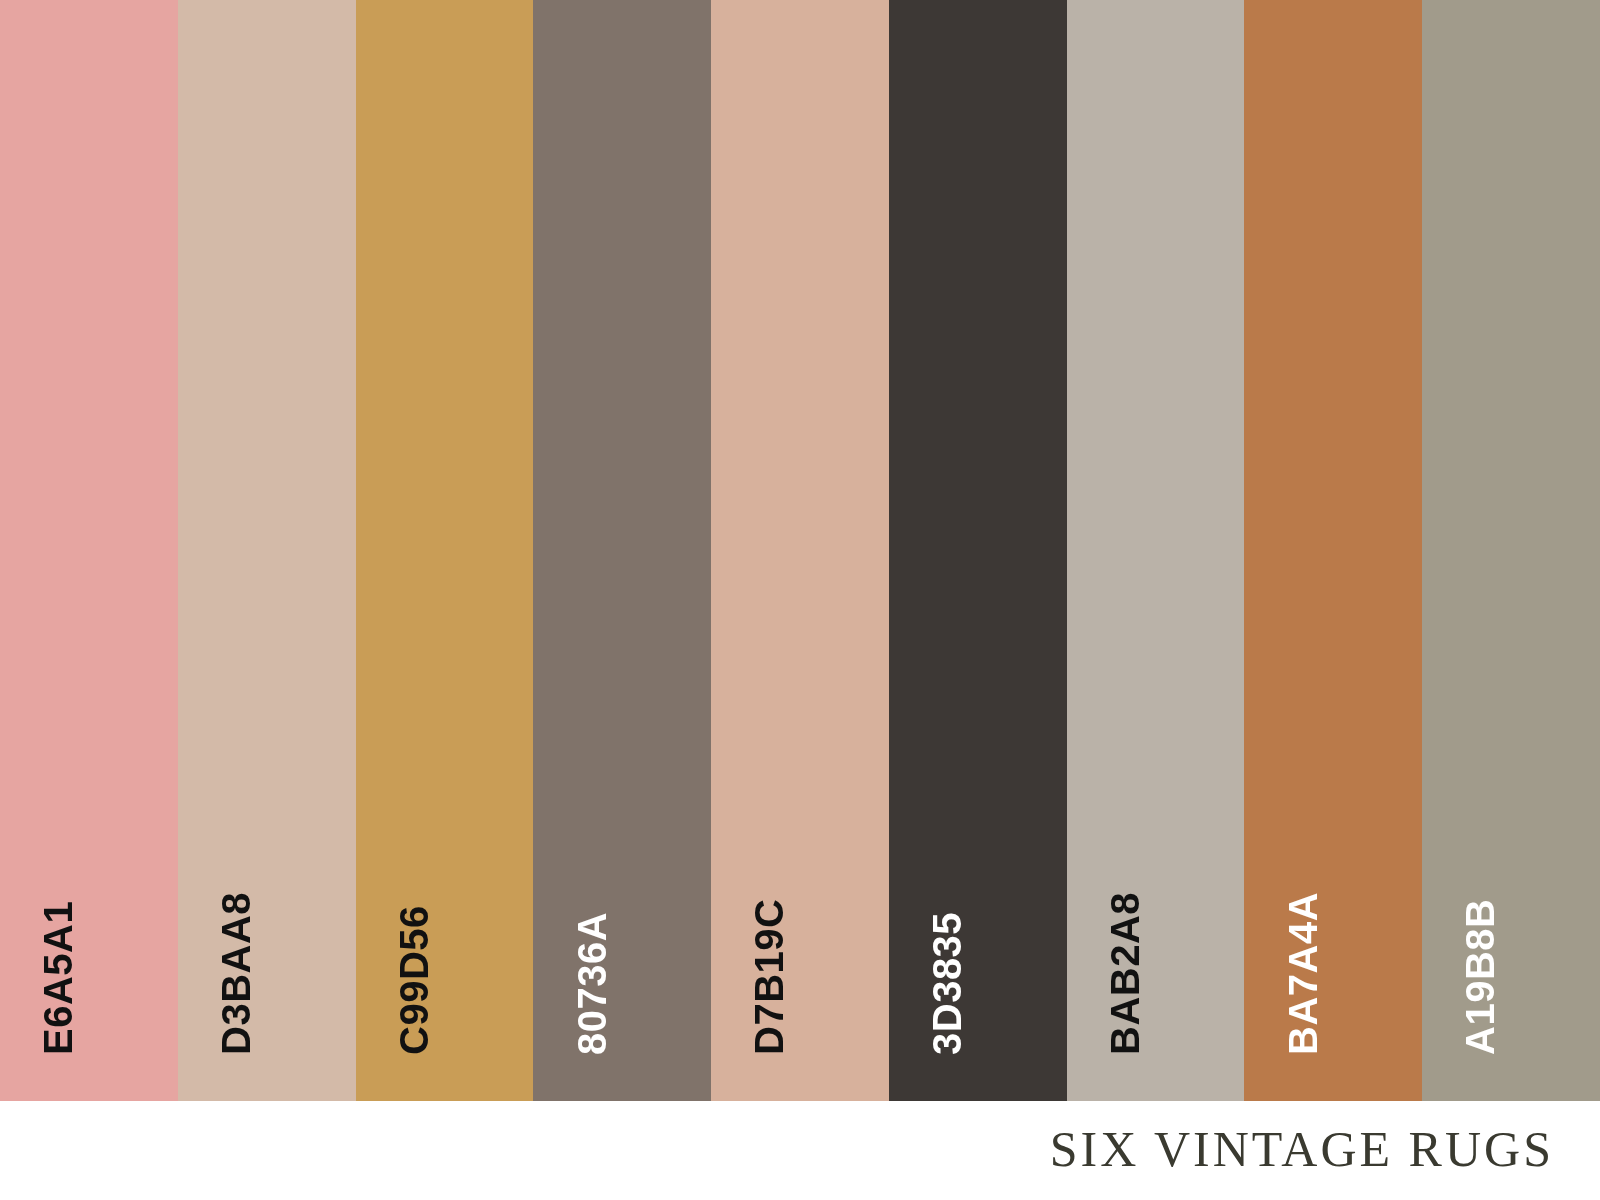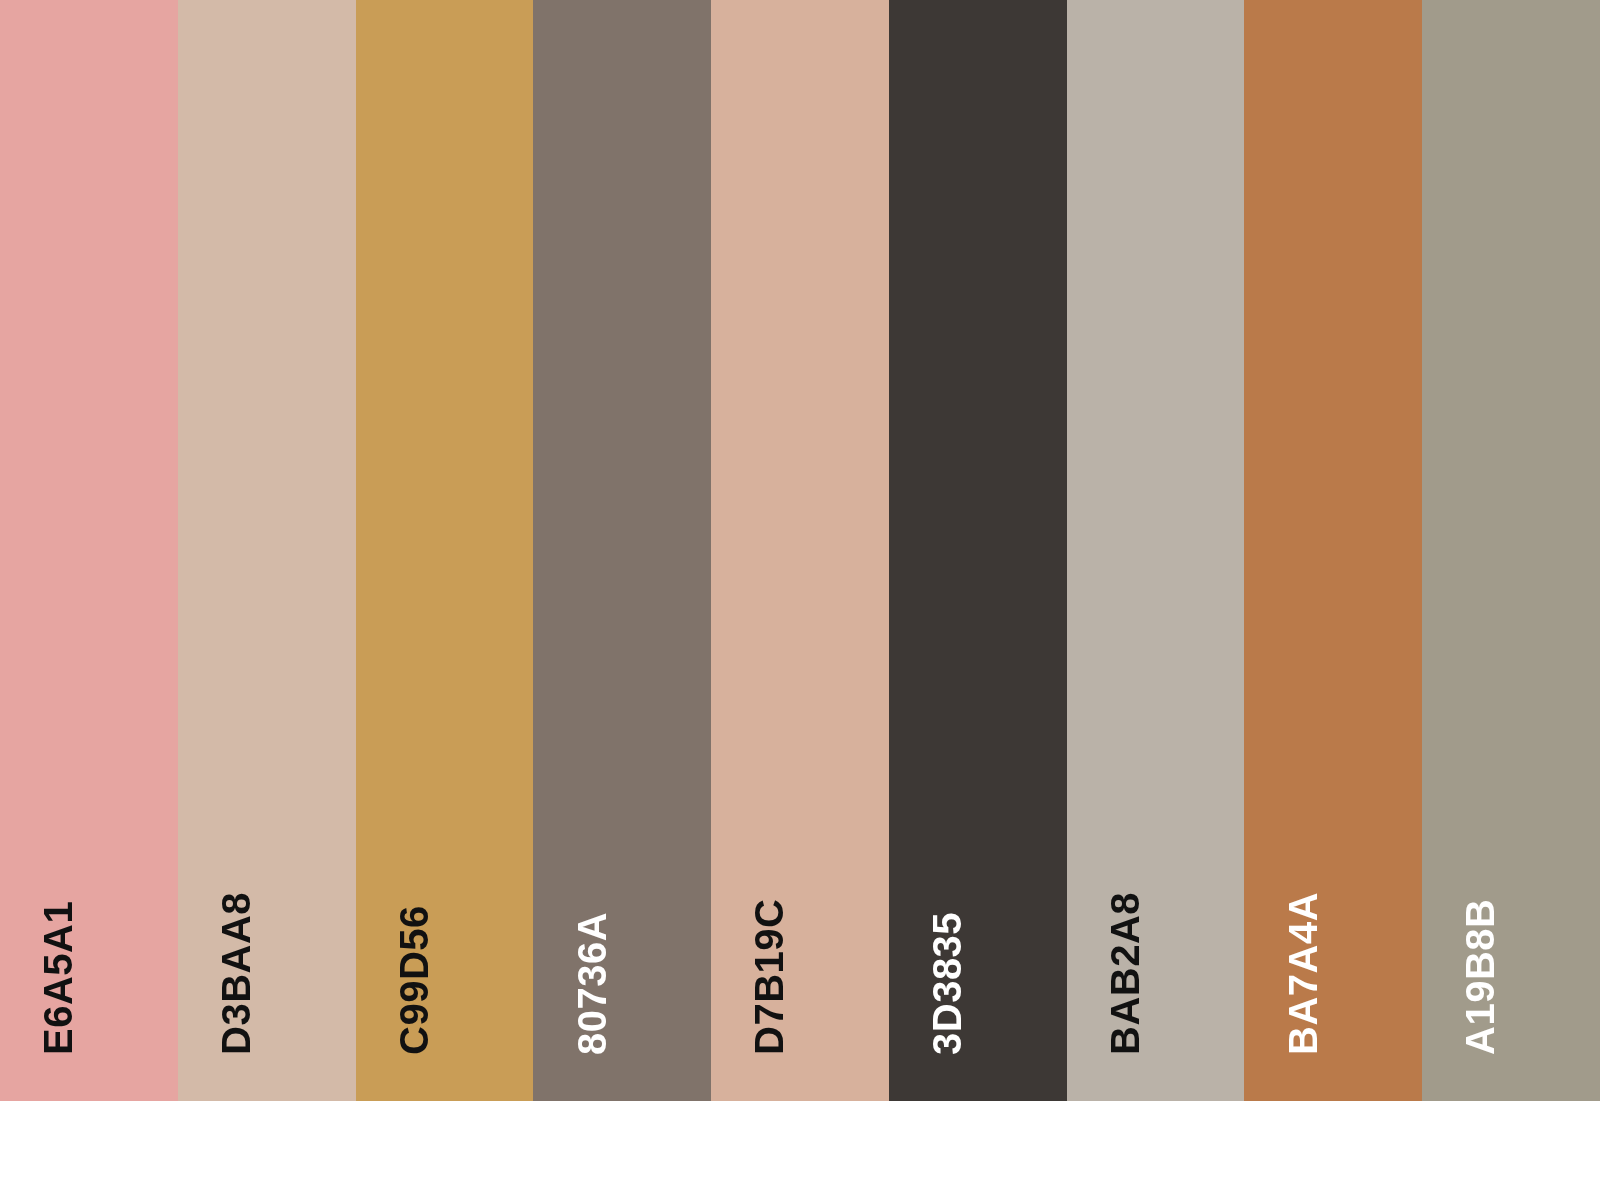--- a/index.html
+++ b/index.html
@@ -104,14 +104,17 @@
         <span class="swatch-label" style="color: rgb(17, 17, 17);">BAB2A8</span>
       </div>
       <div class="swatch" style="background: rgb(186, 122, 74);">
         <span class="swatch-label" style="color: rgb(255, 255, 255);">BA7A4A</span>
       </div>
       <div class="swatch" style="background: rgb(161, 155, 139);">
         <span class="swatch-label" style="color: rgb(255, 255, 255);">A19B8B</span>
       </div>
     </div>
 
+  <div id="footer-band" style="background: rgb(255, 255, 255);">
+    <div id="brand-wordmark" style="color: rgb(58, 58, 48);">SIX VINTAGE RUGS</div>
+  </div>
 
 </div>
 
 </body></html>

